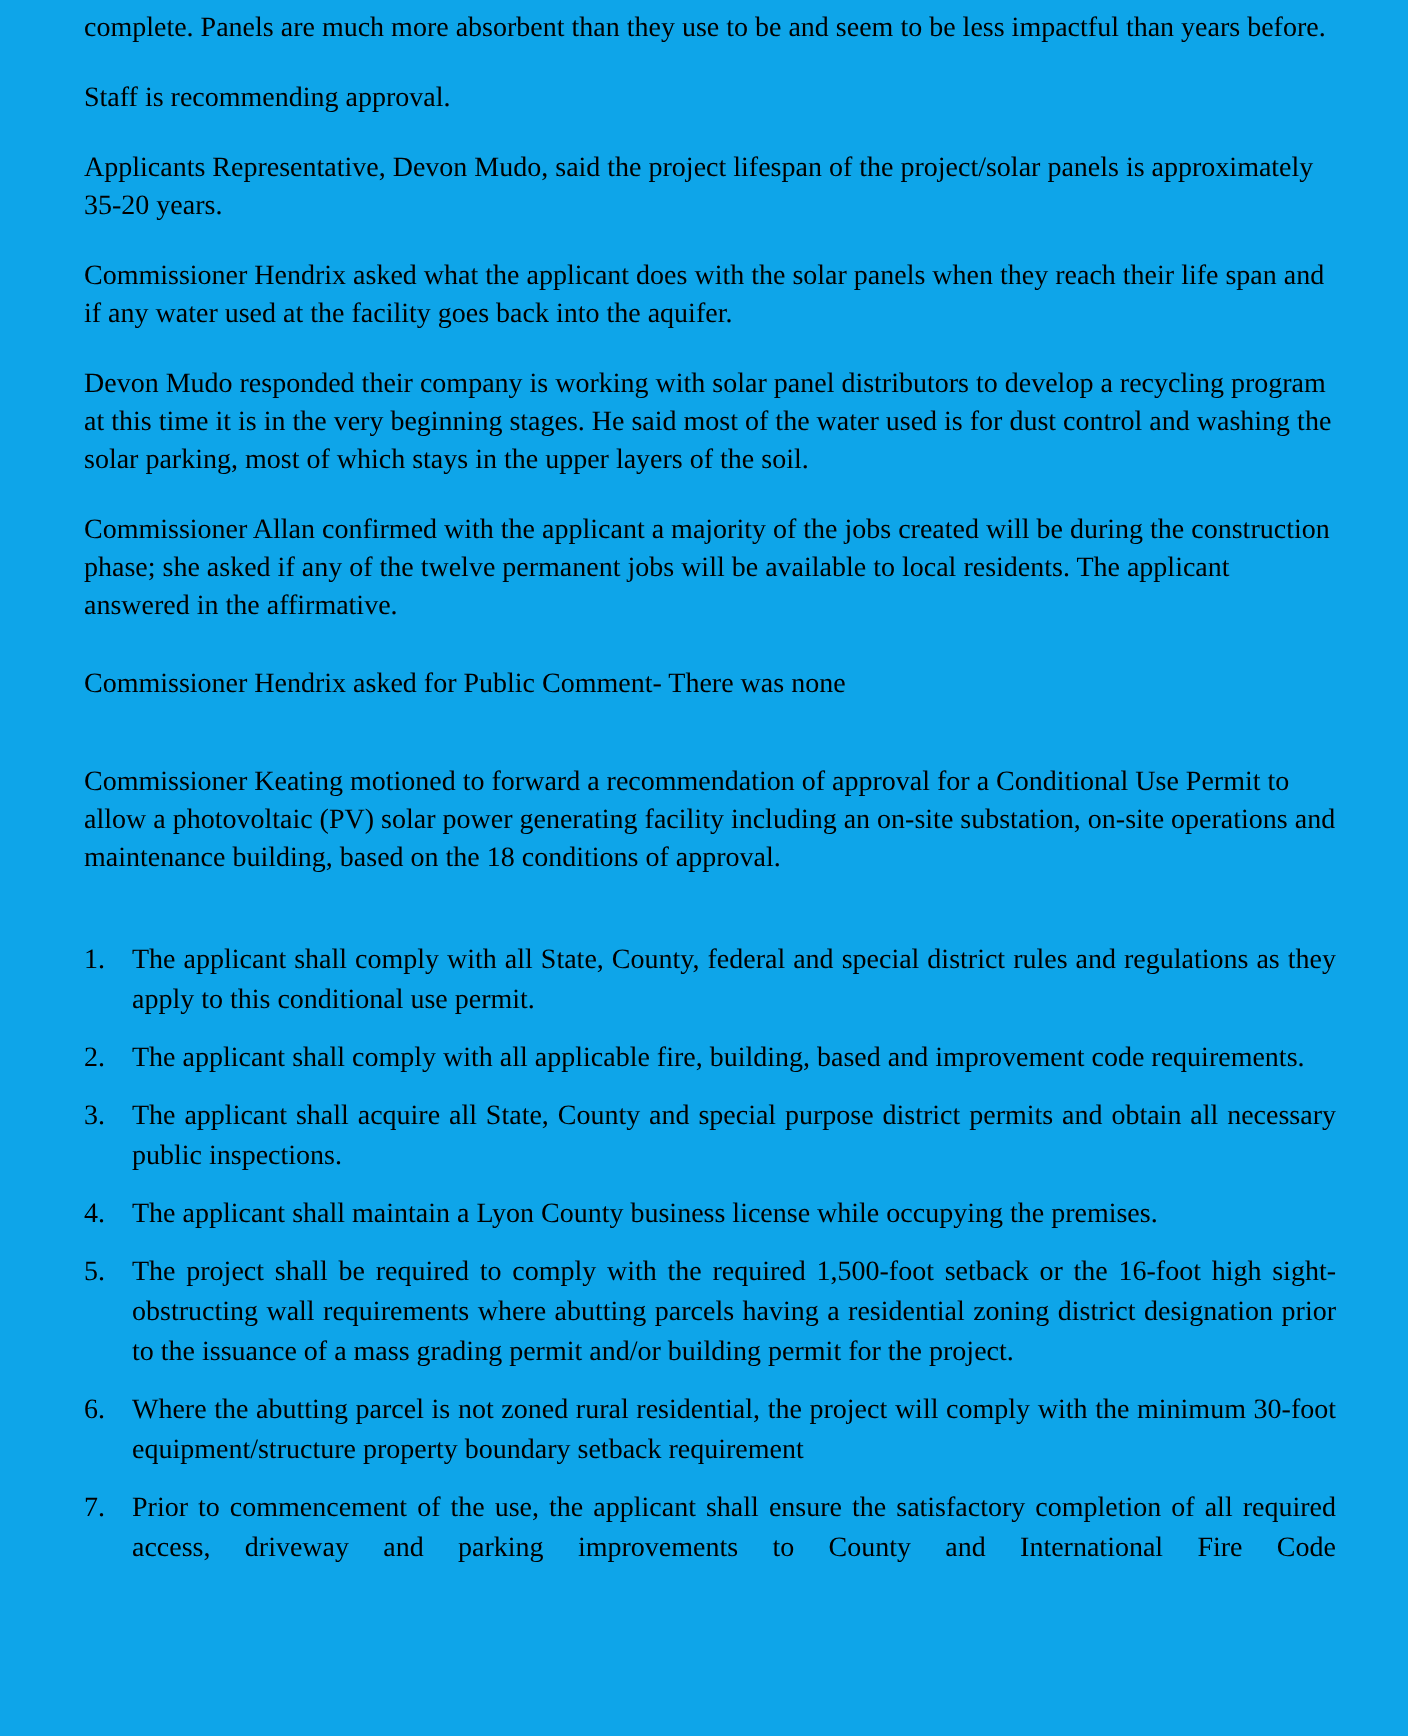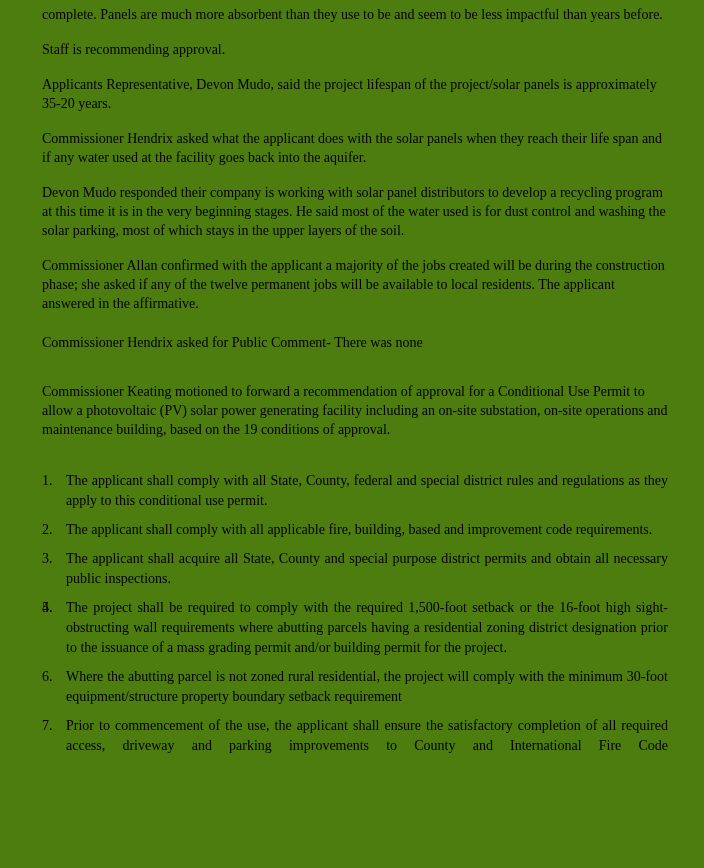--- a/index.html
+++ b/index.html
@@ -10,21 +10,21 @@
   body {
     width: 704px;
     height: 868px;
     overflow: hidden;
   }
   .page {
     box-sizing: border-box;
     width: 704px;
     height: 868px;
     padding: 5px 36px 0 42px;
-    background: #4d7c0f;
+    background: #0ea5e9;
     color: #000000;
     font-family: "Liberation Serif", "DejaVu Serif", serif;
     font-size: 14px;
   }
   p.para {
     margin: 0 0 16px 0;
     line-height: 19px;
     text-align: left;
   }
   p.para.gap-md { margin-bottom: 20px; }
@@ -55,41 +55,42 @@
 
 <div class="page">
 
   <p class="para">complete. Panels are much more absorbent than they use to be and seem to be less impactful than years before.</p>
   <p class="para">Staff is recommending approval.</p>
   <p class="para">Applicants Representative, Devon Mudo, said the project lifespan of the project/solar panels is approximately 35-20 years.</p>
   <p class="para">Commissioner Hendrix asked what the applicant does with the solar panels when they reach their life span and if any water used at the facility goes back into the aquifer.</p>
   <p class="para">Devon Mudo responded their company is working with solar panel distributors to develop a recycling program at this time it is in the very beginning stages. He said most of the water used is for dust control and washing the solar parking, most of which stays in the upper layers of the soil.</p>
   <p class="para gap-md">Commissioner Allan confirmed with the applicant a majority of the jobs created will be during the construction phase; she asked if any of the twelve permanent jobs will be available to local residents. The applicant answered in the affirmative.</p>
   <p class="para gap-lg">Commissioner Hendrix asked for Public Comment- There was none</p>
-  <p class="para gap-xl">Commissioner Keating motioned to forward a recommendation of approval for a Conditional Use Permit to allow a photovoltaic (PV) solar power generating facility including an on-site substation, on-site operations and maintenance building, based on the 19 conditions of approval.</p>
+  <p class="para gap-xl">Commissioner Keating motioned to forward a recommendation of approval for a Conditional Use Permit to allow a photovoltaic (PV) solar power generating facility including an on-site substation, on-site operations and maintenance building, based on the 18 conditions of approval.</p>
 
   <div class="conditions">
 
     <div class="cond">
       <span class="num">1.</span>
       <span class="cond-text">The applicant shall comply with all State, County, federal and special district rules and regulations as they apply to this conditional use permit.</span>
     </div>
 
     <div class="cond">
       <span class="num">2.</span>
       <span class="cond-text">The applicant shall comply with all applicable fire, building, based and improvement code requirements.</span>
     </div>
 
     <div class="cond">
       <span class="num">3.</span>
       <span class="cond-text">The applicant shall acquire all State, County and special purpose district permits and obtain all necessary public inspections.</span>
     </div>
 
     <div class="cond">
       <span class="num">4.</span>
+      <span class="cond-text">The applicant shall maintain a Lyon County business license while occupying the premises.</span>
     </div>
 
     <div class="cond">
       <span class="num">5.</span>
       <span class="cond-text">The project shall be required to comply with the required 1,500-foot setback or the 16-foot high sight-obstructing wall requirements where abutting parcels having a residential zoning district designation prior to the issuance of a mass grading permit and/or building permit for the project.</span>
     </div>
 
     <div class="cond">
       <span class="num">6.</span>
       <span class="cond-text">Where the abutting parcel is not zoned rural residential, the project will comply with the minimum 30-foot equipment/structure property boundary setback requirement</span>

